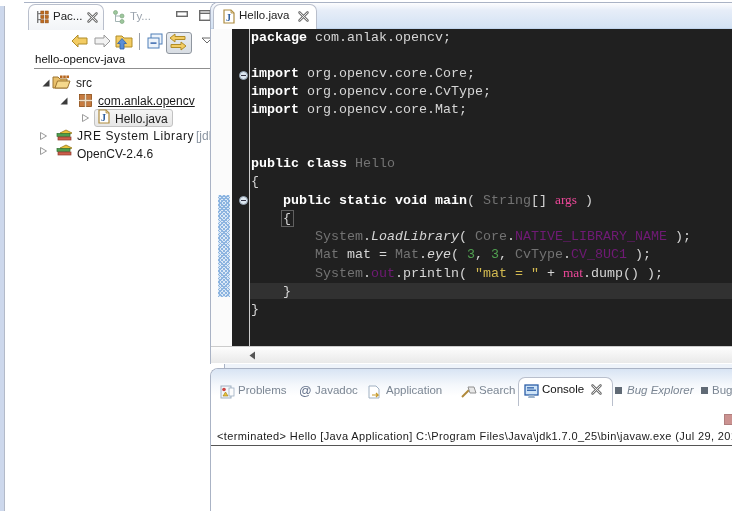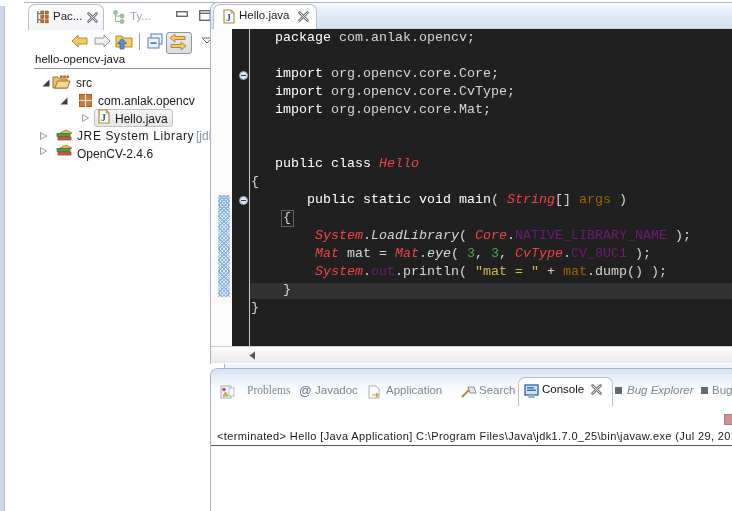--- a/index.html
+++ b/index.html
@@ -33,24 +33,24 @@
   #edtab{position:absolute;left:2px;top:1px;width:102px;height:25px;background:#ffffff;
         border:1px solid #b9bfcc;border-bottom:none;border-radius:7px 7px 0 0;}
   #eddark{position:absolute;left:21px;top:26px;width:501px;height:317px;background:#202020;}
   #edruler{position:absolute;left:0px;top:26px;width:21px;height:317px;background:#fbfbfb;}
   #hatch{position:absolute;left:7px;top:166px;width:12px;height:102px;
          background:repeating-linear-gradient(45deg,#8cb4e0 0 1px,rgba(0,0,0,0) 1px 2.6px),repeating-linear-gradient(-45deg,#8cb4e0 0 1px,#dce9f6 1px 2.6px);}
   #vline{position:absolute;left:38px;top:26px;width:1px;height:317px;background:#cccccc;}
   #curline{position:absolute;left:39px;top:280px;width:483px;height:16px;background:#313131;}
   pre.code{position:absolute;left:40px;top:26px;margin:0;font-family:"Liberation Mono",monospace;
        font-size:13.33px;line-height:18px;color:#d6d6d6;}
-  .kw{color:#ffffff;font-weight:normal;padding-left:24px;}
-  .cl{color:#ef4444;font-style:italic;}
+  .kw{color:#ffffff;font-weight:bold;}
+  .cl{color:#737373;}
   .fd{color:#701a75;}
-  .pm{color:#a16207;}
+  .pm{color:#ec4899;font-family:Liberation Serif, serif;}
   .nm{color:#50a050;}
   .st{color:#d3ba50;}
   .it{font-style:italic;margin-top:41px;}
   .foldc{position:absolute;width:9px;height:9px;border-radius:50%;
          background:#dce6ef;border:1px solid #8e9eae;box-sizing:border-box;}
   .foldc:after{content:"";position:absolute;left:1px;right:1px;top:3px;height:1px;background:#334;}
   #brbox{position:absolute;left:70px;top:207px;width:11px;height:15px;border:1px solid #606060;}
   #hscroll{position:absolute;left:0;top:343px;width:522px;height:16px;
            background:linear-gradient(#fdfdfd,#e9e9e9);border-top:1px solid #cccccc;}
 
@@ -165,21 +165,21 @@
   <svg class="abs" style="left:54px;top:90px;" width="15" height="15" viewBox="0 0 15 15">
     <g fill="#c77b3f" stroke="#8a4a12" stroke-width="0.8">
       <rect x="1.5" y="1.5" width="5.2" height="5.2"></rect>
         <rect x="8.3" y="1.5" width="5.2" height="5.2"></rect>
       <rect x="1.5" y="8.3" width="5.2" height="5.2"></rect>
         <rect x="8.3" y="8.3" width="5.2" height="5.2"></rect>
     </g>
     <rect x="1.5" y="6.7" width="12" height="1.6" fill="#f0e0c8"></rect>
     <rect x="6.7" y="1.5" width="1.6" height="12" fill="#f0e0c8"></rect>
   </svg>
-  <div class="row" style="left:74px;top:91px;">com.anlak.opencv</div>
+  <div class="row" style="left:74px;top:91px;text-decoration:underline;">com.anlak.opencv</div>
 
   <div class="selrow" style="left:70px;top:105.5px;width:77px;height:16px;"></div>
   <svg class="abs" style="left:57px;top:110px;" width="9" height="10" viewBox="0 0 9 10">
     <path d="M1.5 1.5 L7.5 5 L1.5 8.5 Z" fill="#fdfdfd" stroke="#9b9b9b" stroke-width="1"></path>
   </svg>
   <svg class="abs" style="left:74px;top:106px;" width="12" height="15" viewBox="0 0 12 15">
     <path d="M1 1 L8 1 L11 4 L11 14 L1 14 Z" fill="#ffffff" stroke="#ad8b3f" stroke-width="1.2"></path>
     <path d="M8 1 L8 4 L11 4 Z" fill="#e7d7a8" stroke="#ad8b3f" stroke-width="0.8"></path>
     <text x="3" y="11.5" font-family="Liberation Serif" font-size="10" font-weight="bold" fill="#2e5e9e">J</text>
   </svg>
@@ -255,21 +255,21 @@
 
 <div class="abs" id="bott">
   <div id="botbar"></div>
 
   <svg class="abs" style="left:9px;top:16px;" width="15" height="14" viewBox="0 0 15 14">
     <rect x="1" y="1" width="10" height="12" fill="#f4f6f8" stroke="#9fb0c2" stroke-width="1"></rect>
     <circle cx="4" cy="4.5" r="1.8" fill="#cc4444"></circle>
     <path d="M3 11 L5.5 7 L8 11 Z" fill="#e8c23a" stroke="#9a7a10" stroke-width="0.6"></path>
     <rect x="9" y="3" width="5" height="8" fill="#fcfcfc" stroke="#9fb0c2" stroke-width="0.8"></rect>
   </svg>
-  <div class="btab" style="left:36px;font-family:Liberation Serif, serif;">Problems</div>
+  <div class="btab" style="left:27px;">Problems</div>
   <div class="btab" style="left:88px;color:#62708a;font-size:12.5px;top:15px;">@</div>
   <div class="btab" style="left:104px;">Javadoc</div>
   <svg class="abs" style="left:157px;top:16px;" width="15" height="14" viewBox="0 0 15 14">
     <path d="M1 1 L8 1 L11 4 L11 13 L1 13 Z" fill="#fff" stroke="#9fb0c2" stroke-width="1"></path>
     <path d="M4 10 L10 10 L8 8 M10 10 L8 12" fill="none" stroke="#c89a28" stroke-width="1.2"></path>
   </svg>
   <div class="btab" style="left:175px;">Application</div>
   <svg class="abs" style="left:250px;top:16px;" width="16" height="14" viewBox="0 0 16 14">
     <path d="M1 12 L8 5" stroke="#b0893a" stroke-width="2" fill="none"></path>
     <path d="M7 2 L13 2 L15 8 L9 8 Z" fill="#e8e8e8" stroke="#909090" stroke-width="1"></path>

